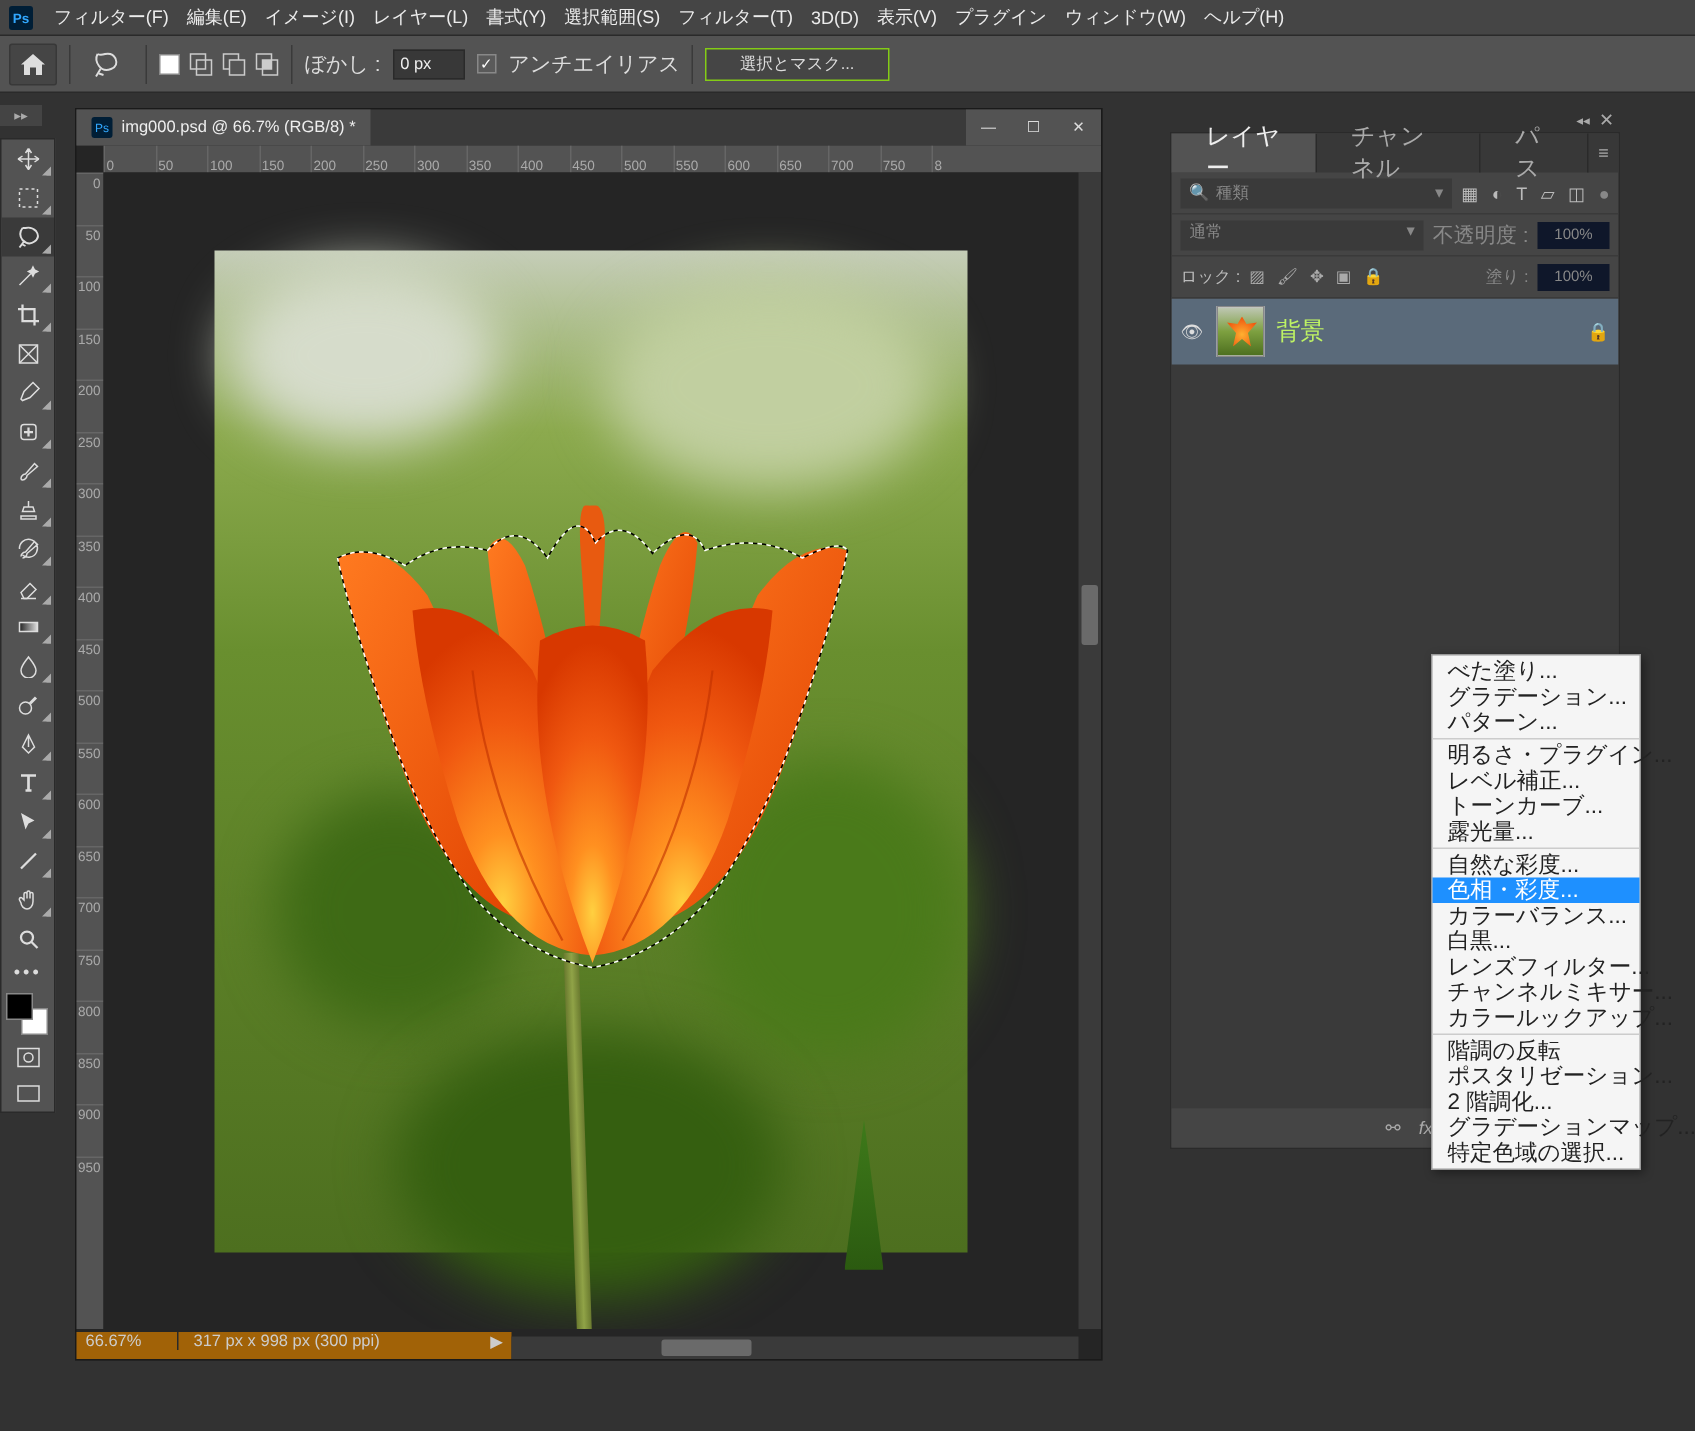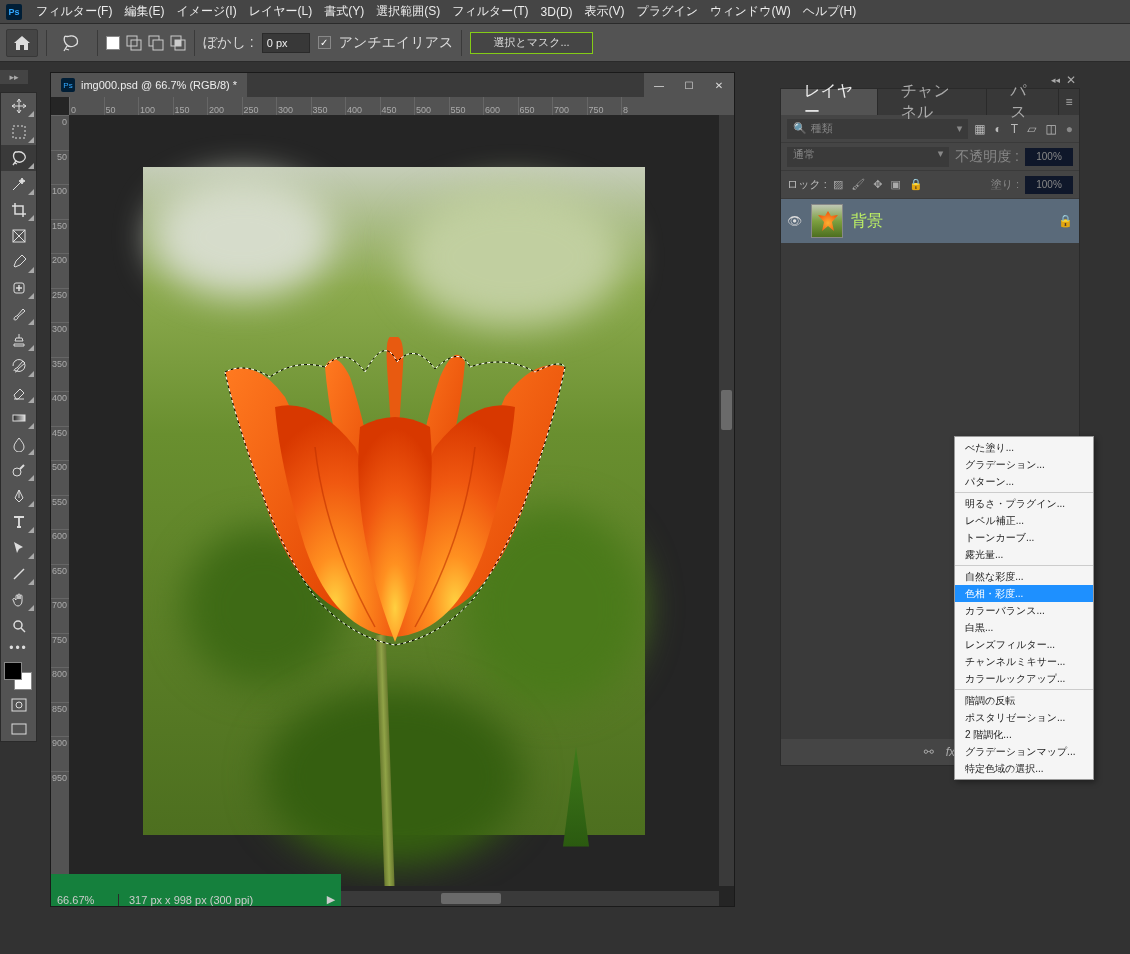--- a/index.html
+++ b/index.html
@@ -37,21 +37,21 @@
 .win-btn{width:30px;height:24px;background:#535353;display:flex;align-items:center;justify-content:center;color:#ddd;font-size:10px}
 .ruler-h{position:absolute;left:18px;top:24px;right:0;height:18px;background:#535353;display:flex;align-items:center;overflow:hidden;font-size:9px;color:#aaa}
 .ruler-h span{width:34.5px;flex-shrink:0;text-align:left;border-left:1px solid #666;padding-left:1px;height:18px;line-height:26px}
 .ruler-v{position:absolute;left:0;top:42px;width:18px;bottom:20px;background:#535353;overflow:hidden;font-size:9px;color:#aaa}
 .ruler-v span{display:block;height:34.5px;border-top:1px solid #666;padding-top:1px;text-align:right;padding-right:2px}
 .canvas-area{position:absolute;left:18px;top:42px;right:15px;bottom:20px;background:#252525;display:flex;align-items:center;justify-content:center;overflow:hidden}
 .scroll-v{position:absolute;right:0;top:42px;width:15px;bottom:20px;background:#3a3a3a}
 .scroll-v-thumb{position:absolute;left:2px;right:2px;top:275px;height:40px;background:#6a6a6a;border-radius:2px}
 .scroll-h{position:absolute;left:290px;bottom:0;right:15px;height:15px;background:#3a3a3a}
 .scroll-h-thumb{position:absolute;top:2px;bottom:2px;left:100px;width:60px;background:#6a6a6a;border-radius:2px}
-.status{position:absolute;left:0;bottom:0;height:32px;width:290px;background:#15803d;display:flex;align-items:flex-end;font-size:11px;color:#ccc}
+.status{position:absolute;left:0;bottom:0;height:18px;width:290px;background:#a16207;display:flex;align-items:flex-start;font-size:11px;color:#ccc}
 .status .zoom{width:68px;padding:0 6px;border-right:1px solid #2a2a2a}
 .status .info{padding:0 10px;flex:1}
 .status .chev{width:20px;text-align:center}
 .img-holder{width:502px;height:668px;position:relative;background:linear-gradient(180deg,#c5cdb8 0%,#8caa4e 18%,#698f2f 40%,#5d8128 65%,#4d6f1f 100%)}
 .blur-spot{position:absolute;border-radius:50%;filter:blur(18px)}
 .tulip{position:absolute;left:72px;top:170px;width:360px;height:330px}
 .ants{position:absolute;left:72px;top:170px;width:360px;height:330px;pointer-events:none}
 .stem{position:absolute;left:238px;top:468px;width:10px;height:300px;background:linear-gradient(90deg,#6a7a2f,#90a347,#6a7a2f);transform:rotate(-2deg)}
 .leaf{position:absolute;left:420px;top:580px;width:26px;height:100px;background:linear-gradient(180deg,#3e7a1a,#2b5a10);clip-path:polygon(50% 0,100% 100%,0 100%)}
 .rpanel{position:absolute;right:50px;top:10px;width:300px}
@@ -72,21 +72,21 @@
 .layers-list{height:540px;background:#3a3a3a;overflow:auto}
 .layer-item{height:44px;background:#5a6a7a;display:flex;align-items:center;padding:0 6px;gap:8px}
 .eye{width:16px;color:#ddd}
 .thumb{width:32px;height:34px;background:#fff;border:1px solid #888;overflow:hidden;position:relative}
 .thumb-inner{position:absolute;inset:0;background:linear-gradient(180deg,#bfc7b4 0%,#7da040 50%,#4d6f1f 100%)}
 .thumb-flower{position:absolute;left:6px;top:6px;width:20px;height:20px;background:radial-gradient(circle at 50% 60%,#ffb030,#f05a10 70%);clip-path:polygon(50% 0,65% 25%,100% 20%,70% 55%,80% 100%,50% 75%,20% 100%,30% 55%,0 20%,35% 25%)}
 .layer-name{flex:1;font-size:16px;color:#bef264}
 .lock-ico{color:#ddd}
 .panel-footer{height:26px;background:#454545;display:flex;align-items:center;justify-content:flex-end;padding:0 8px;gap:12px;color:#aaa}
 .ctx-menu{position:absolute;right:36px;top:374px;width:140px;background:#f5f5f5;border:1px solid #999;box-shadow:2px 2px 6px rgba(0,0,0,.4);z-index:100;padding:2px 0}
-.ctx-item{height:17px;padding:0 10px;font-size:10px;color:#222;display:flex;align-items:center;white-space:nowrap}
+.ctx-item{height:17px;padding:0 10px;font-size:15px;color:#222;display:flex;align-items:center;white-space:nowrap}
 .ctx-item.hi{background:#1e90ff;color:#fff}
 .ctx-sep{height:1px;background:#ccc;margin:2px 0}
 svg{display:block}
 </style>
 </head>
 <body>
 
 <div class="menubar">
   <div class="ps-logo">Ps</div>
   <div class="mi">フィルター(F)</div>

